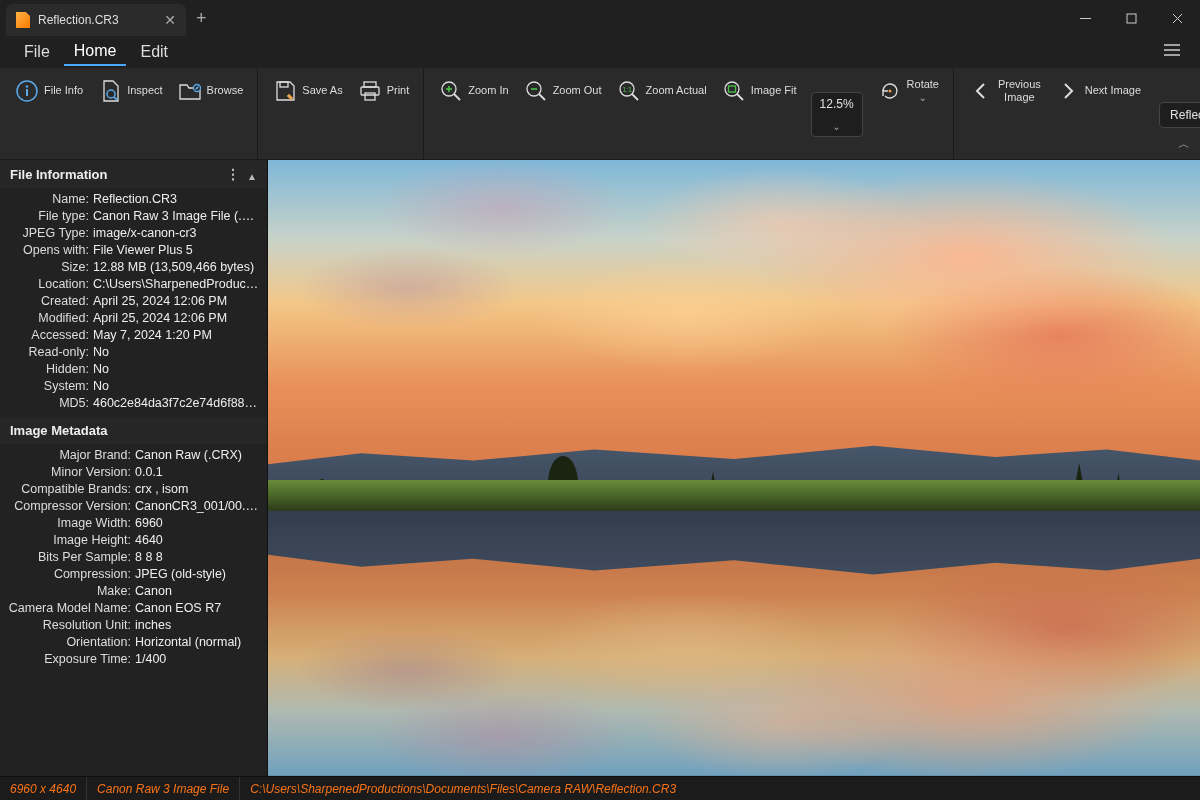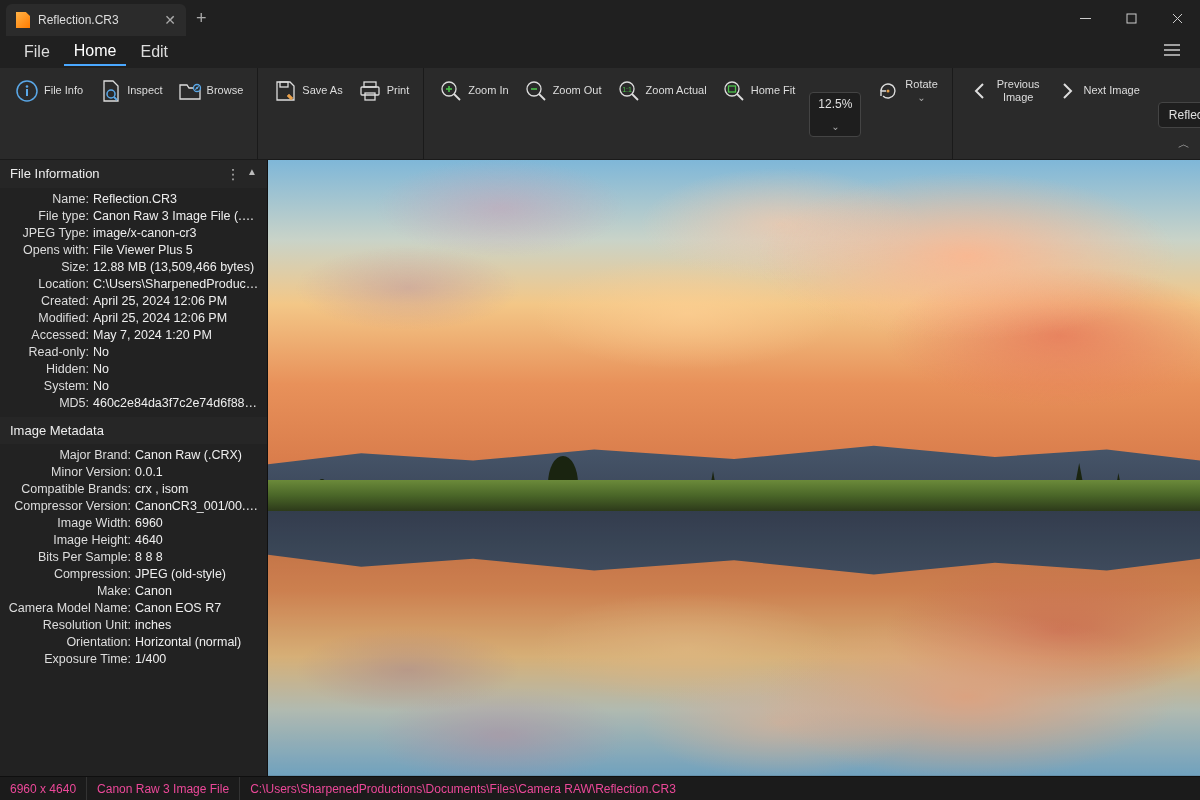--- a/index.html
+++ b/index.html
@@ -35,21 +35,21 @@
 .zoom-dd { display: flex; align-items: center; align-self: center; background: #1e1e1e; border: 1px solid #444; border-radius: 4px; padding: 4px 8px; font-size: 12px; gap: 10px; cursor: pointer; margin-left: 6px; flex-direction: column; }
 .chev { font-size: 10px; color: #aaa; }
 .file-dd { display: flex; align-items: center; align-self: center; background: #1e1e1e; border: 1px solid #444; border-radius: 4px; padding: 5px 10px; font-size: 12px; gap: 30px; cursor: pointer; margin-left: 10px; min-width: 120px; }
 .ribbon-collapse { position: absolute; right: 10px; bottom: 6px; color: #bbb; cursor: pointer; font-size: 12px; }
 
 
 .main { flex: 1; display: flex; overflow: hidden; }
 
 
 .sidebar { width: 268px; background: #222; border-right: 1px solid #111; display: flex; flex-direction: column; overflow: hidden; font-size: 12.5px; }
-.panel-header { display: flex; align-items: flex-start; padding: 6px 10px; font-weight: 400; font-size: 13px; color: #eee; background: #262626; }
+.panel-header { display: flex; align-items: flex-end; padding: 6px 10px; font-weight: 700; font-size: 13px; color: #eee; background: #262626; }
 .panel-header .spacer { flex: 1; }
 .panel-dots { cursor: pointer; color: #bbb; font-size: 14px; letter-spacing: 1px; margin-right: 6px; }
 .panel-collapse { cursor: pointer; color: #bbb; font-size: 10px; }
 .kv-list { padding: 2px 8px 6px; }
 .kv { display: flex; padding: 1.5px 0; }
 .kv-k { width: 85px; text-align: right; color: #ddd; padding-right: 4px; flex-shrink: 0; }
 .kv-k.wide { width: 127px; }
 .kv-v { color: #eee; white-space: nowrap; overflow: hidden; text-overflow: ellipsis; flex: 1; }
 
 
@@ -72,21 +72,21 @@
 .tree.t2 { left: 47%; width: 14px; height: 40px; clip-path: polygon(50% 0,100% 100%,0 100%); }
 .tree.t3 { right: 12%; width: 18px; height: 48px; clip-path: polygon(50% 0,100% 100%,0 100%); }
 .tree.t4 { right: 8%; width: 14px; height: 38px; clip-path: polygon(50% 0,100% 100%,0 100%); }
 .tree.t5 { left: 5%; width: 14px; height: 32px; border-radius: 50% 50% 10% 10%; }
 .water { position: absolute; inset: 57% 0 0 0; transform: scaleY(-1); filter: brightness(0.88) blur(0.5px); overflow: hidden; }
 .water .sky { inset: 0 0 0 0; height: 100%; }
 .water .clouds { inset: 0; }
 .water .mountains { top: 70%; height: 30%; }
 
 
-.statusbar { height: 24px; background: #1b1b1b; border-top: 1px solid #0f0f0f; display: flex; align-items: center; font-size: 12px; color: #ec4899; }
+.statusbar { height: 24px; background: #1b1b1b; border-top: 1px solid #0f0f0f; display: flex; align-items: center; font-size: 12px; color: #f97316; font-style: italic; }
 .status-seg { padding: 0 10px; border-right: 1px solid #333; height: 100%; display: flex; align-items: center; }
 </style>
 </head>
 <body>
 
 <div class="titlebar">
   <div class="tab">
     <div class="tab-icon"></div>
     <div class="tab-title">Reflection.CR3</div>
     <div class="tab-close">✕</div>
@@ -219,21 +219,21 @@
       <div class="ribbon-label">Zoom Actual</div>
     </div>
     <div class="ribbon-btn">
       <div class="ribbon-icon">
           <svg viewBox="0 0 24 24">
             <circle cx="10" cy="10" r="7" fill="none" stroke="#ddd" stroke-width="1.3"></circle>
             <line x1="15" y1="15" x2="21" y2="21" stroke="#ddd" stroke-width="1.8"></line>
             <rect x="6.5" y="7" width="7" height="6" fill="none" stroke="#4ac24a" stroke-width="1.3"></rect>
           </svg>
         </div>
-      <div class="ribbon-label">Home Fit</div>
+      <div class="ribbon-label">Image Fit</div>
     </div>
     <div class="zoom-dd">
       <span>12.5%</span>
       <span class="chev">⌄</span>
     </div>
     <div class="ribbon-btn" style="margin-left:6px">
       <div class="ribbon-icon">
           <svg viewBox="0 0 24 24">
             <path d="M5 12a7 7 0 1 1 2.05 4.95" fill="none" stroke="#ddd" stroke-width="1.4"></path>
             <path d="M5 17v-5h5" fill="none" stroke="#ddd" stroke-width="1.4"></path>

